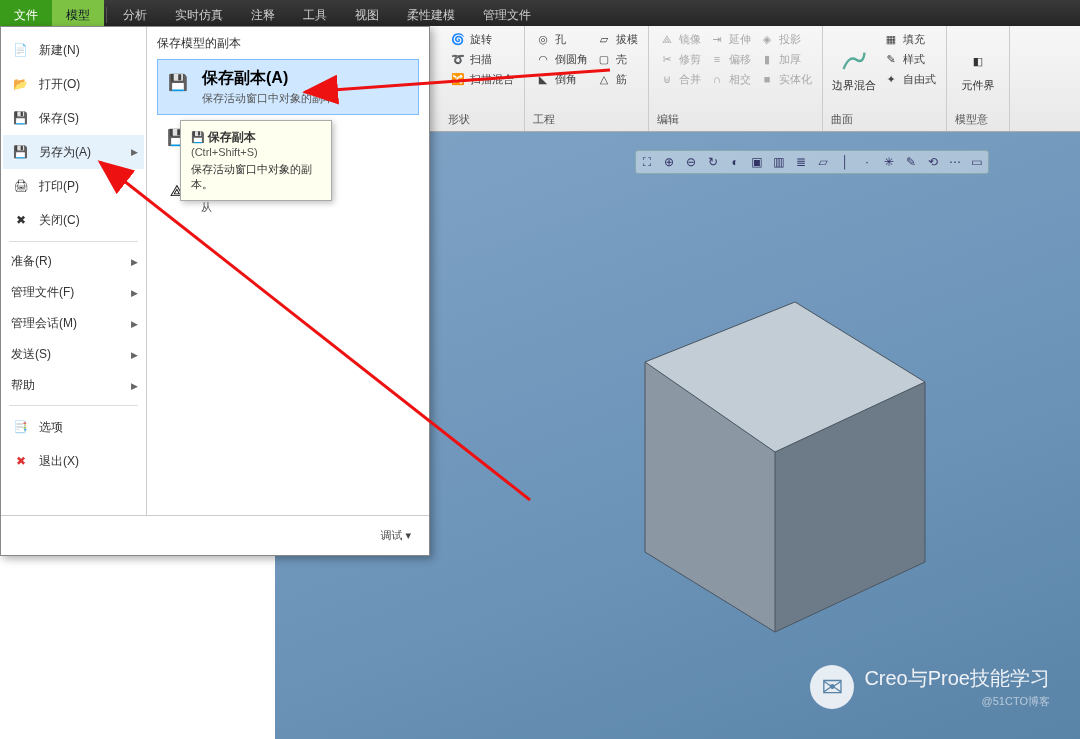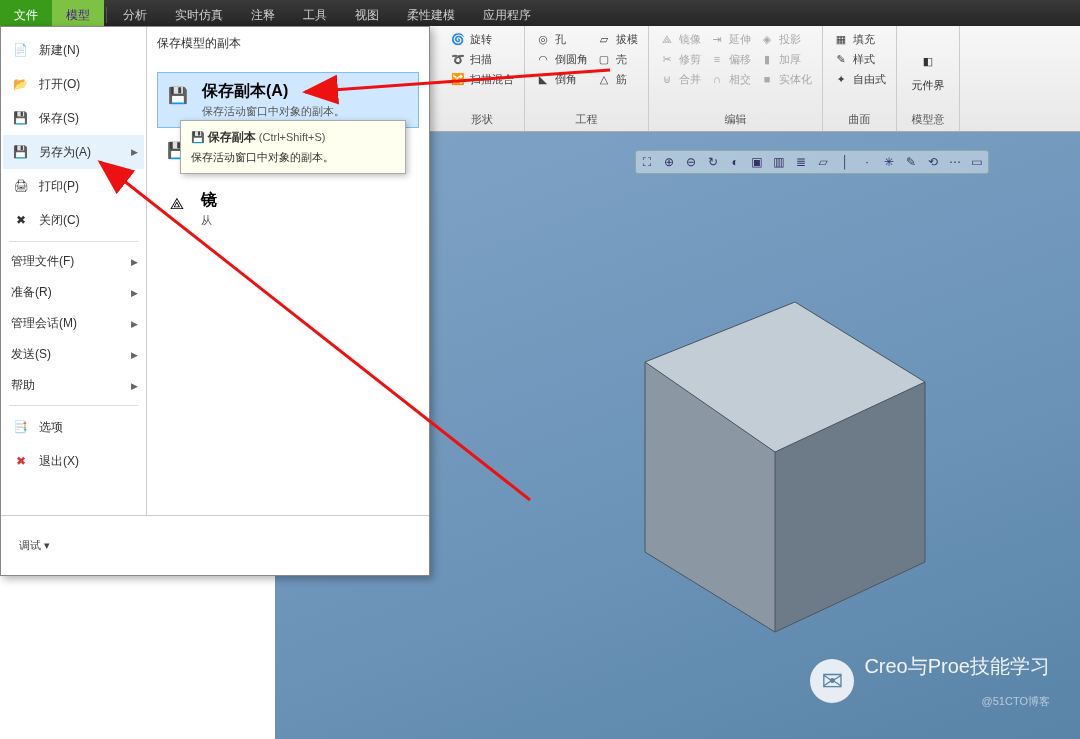--- a/index.html
+++ b/index.html
@@ -1,81 +1,81 @@
 <!DOCTYPE html>
 <html><head>
 <meta charset="utf-8">
 <style>
 * { box-sizing: border-box; margin: 0; padding: 0; font-family: "Microsoft YaHei", Arial, sans-serif; }
 body { width: 1080px; height: 739px; overflow: hidden; background: #fff; position: relative; }
 
 .topbar { height: 30px; background: linear-gradient(#3a3a3a,#222); display: flex; align-items: center; font-size: 12px; color: #ccc; }
 .topbar .tab { padding: 0 14px; height: 100%; display: flex; align-items: center; cursor: pointer; }
 .topbar .tab.file { background: #3a9a1a; color: #fff; }
-.topbar .tab.model { background: #7dc242; color: #4c1d95; }
+.topbar .tab.model { background: #7dc242; color: #0f172a; }
 .topbar .sep { width:1px; height:16px; background:#555; margin:0 2px;}
 
 .ribbon { position: absolute; top:26px; left:0; right:0; height:106px; background: linear-gradient(#f7f7f7,#e8e8e8); border-bottom:1px solid #aaa; display:flex; }
 .ribbon-group { border-right:1px solid #ccc; padding:4px 8px 2px 8px; display:flex; flex-direction:column; }
 .ribbon-group .body { flex:1; display:flex; gap:4px; }
-.ribbon-group .title { text-align:center; font-size:11px; color:#555; padding:2px 0; }
+.ribbon-group .title { text-align:left; font-size:11px; color:#555; padding:2px 0; }
 .bigbtn { display:flex; flex-direction:column; align-items:center; justify-content:center; width:46px; font-size:11px; color:#333; cursor:pointer; gap:2px;}
 .bigbtn .ic { width:28px; height:28px; display:flex; align-items:center; justify-content:center;}
 .btncol { display:flex; flex-direction:column; gap:2px; }
 .smbtn { display:flex; align-items:center; gap:4px; font-size:11px; color:#444; padding:1px 2px; cursor:pointer; white-space:nowrap;}
 .smbtn .ic { width:16px; height:16px; display:flex; align-items:center; justify-content:center;}
 .smbtn.dis { color:#aaa; }
 
 .viewport { position:absolute; top:132px; left:275px; right:0; bottom:0; background: linear-gradient(160deg,#7fa3c5 0%, #6b93b8 60%, #5a83a8 100%); overflow:hidden;}
 .viewtoolbar { position:absolute; top:18px; left:360px; background:rgba(255,255,255,0.4); border:1px solid #8aa; border-radius:3px; padding:2px; display:flex; gap:4px;}
 .viewtoolbar span { width:18px; height:18px; display:inline-flex; align-items:center; justify-content:center; font-size:12px; color:#336; cursor:pointer;}
 
 .filemenu { position:absolute; top:26px; left:0; width:430px; border:1px solid #888; background:#fff; box-shadow:3px 3px 8px rgba(0,0,0,.3); z-index:10; }
 .filemenu-inner { display:flex; min-height:488px;}
 .leftcol { width:146px; border-right:1px solid #ccc; padding:6px 2px; }
 .leftitem { display:flex; align-items:center; gap:8px; padding:7px 8px; font-size:12px; color:#333; cursor:pointer; position:relative;}
 .leftitem.sub::after { content:"▶"; font-size:9px; color:#666; position:absolute; right:6px;}
 .leftitem .ic { width:20px; height:20px; display:flex; align-items:center; justify-content:center;}
 .leftsep { height:1px; background:#ddd; margin:4px 6px;}
 .rightcol { flex:1; padding:8px 10px;}
-.rightcol .hdr { font-size:12px; color:#333; margin-bottom:20px;}
+.rightcol .hdr { font-size:12px; color:#333; margin-bottom:7px;}
 .subitem { display:flex; gap:10px; padding:8px 6px; cursor:pointer;}
 .subitem.hl { background:#cfe8ff; border:1px solid #7ebeff;}
 .subitem .ic { width:28px; height:28px; display:flex; align-items:center; justify-content:center; flex-shrink:0;}
 .subitem .lbl b { font-size:16px; }
 .subitem .lbl .desc { font-size:11px; color:#555; margin-top:2px;}
-.menubottom { border-top:1px solid #ccc; text-align:left; padding:22px 18px; font-size:11px; color:#444;}
-
-.tooltip { position:absolute; top:120px; left:180px; width:226px; background:#fffff0; border:1px solid #aaa; box-shadow:2px 2px 6px rgba(0,0,0,.25); padding:8px 10px; font-size:11px; z-index:20; color:#333;}
+.menubottom { border-top:1px solid #ccc; text-align:right; padding:12px 18px; font-size:11px; color:#444;}
+
+.tooltip { position:absolute; top:120px; left:180px; width:152px; background:#fffff0; border:1px solid #aaa; box-shadow:2px 2px 6px rgba(0,0,0,.25); padding:8px 10px; font-size:11px; z-index:20; color:#333;}
 .tooltip b { font-size:12px;}
 .tooltip .sc { color:#555; }
 
 .watermark { position:absolute; right:30px; bottom:30px; display:flex; align-items:center; gap:10px; color:rgba(255,255,255,.9);}
 .watermark .wx { width:44px; height:44px; border-radius:50%; background:rgba(255,255,255,.85); display:flex; align-items:center; justify-content:center; font-size:26px; color:#5a83a8;}
 .watermark .txt { font-size:20px; }
-.watermark .sub { font-size:11px; color:rgba(255,255,255,.55); text-align:right; margin-top:14px;}
+.watermark .sub { font-size:11px; color:rgba(255,255,255,.55); text-align:right; margin-top:2px;}
 
 .arrow { position:absolute; z-index:30; pointer-events:none;}
 
 svg.icon { width:100%; height:100%; }
 </style>
 </head>
 <body>
 
 <div class="topbar">
   <div class="tab file">文件</div>
   <div class="tab model">模型</div>
   <div class="sep"></div>
   <div class="tab">分析</div>
   <div class="tab">实时仿真</div>
   <div class="tab">注释</div>
   <div class="tab">工具</div>
   <div class="tab">视图</div>
   <div class="tab">柔性建模</div>
-  <div class="tab">应用程序</div>
+  <div class="tab">管理文件</div>
 </div>
 
 <div class="ribbon">
   <div style="width:440px"></div>
   <div class="ribbon-group">
     <div class="body">
       <div class="btncol">
         <div class="smbtn">
             <span class="ic">🌀</span>
             <span>旋转</span>
@@ -167,20 +167,28 @@
         <div class="smbtn dis">
             <span class="ic">■</span>
             <span>实体化</span>
           </div>
       </div>
     </div>
     <div class="title">编辑</div>
   </div>
   <div class="ribbon-group">
     <div class="body">
+      <div class="bigbtn">
+        <span class="ic">
+            <svg class="icon" viewBox="0 0 24 24">
+              <path d="M3 18 Q8 6 14 10 Q20 14 21 4" fill="none" stroke="#5a9" stroke-width="2"></path>
+            </svg>
+          </span>
+        <span>边界混合</span>
+      </div>
       <div class="btncol">
         <div class="smbtn">
             <span class="ic">▦</span>
             <span>填充</span>
           </div>
         <div class="smbtn">
             <span class="ic">✎</span>
             <span>样式</span>
           </div>
         <div class="smbtn">
@@ -261,24 +269,24 @@
       <div class="leftitem">
           <span class="ic">🖨</span>
           <span>打印(P)</span>
         </div>
       <div class="leftitem">
           <span class="ic">✖</span>
           <span>关闭(C)</span>
         </div>
       <div class="leftsep"></div>
       <div class="leftitem sub">
+          <span>准备(R)</span>
+        </div>
+      <div class="leftitem sub">
           <span>管理文件(F)</span>
-        </div>
-      <div class="leftitem sub">
-          <span>准备(R)</span>
         </div>
       <div class="leftitem sub">
           <span>管理会话(M)</span>
         </div>
       <div class="leftitem sub">
           <span>发送(S)</span>
         </div>
       <div class="leftitem sub">
           <span>帮助</span>
         </div>

